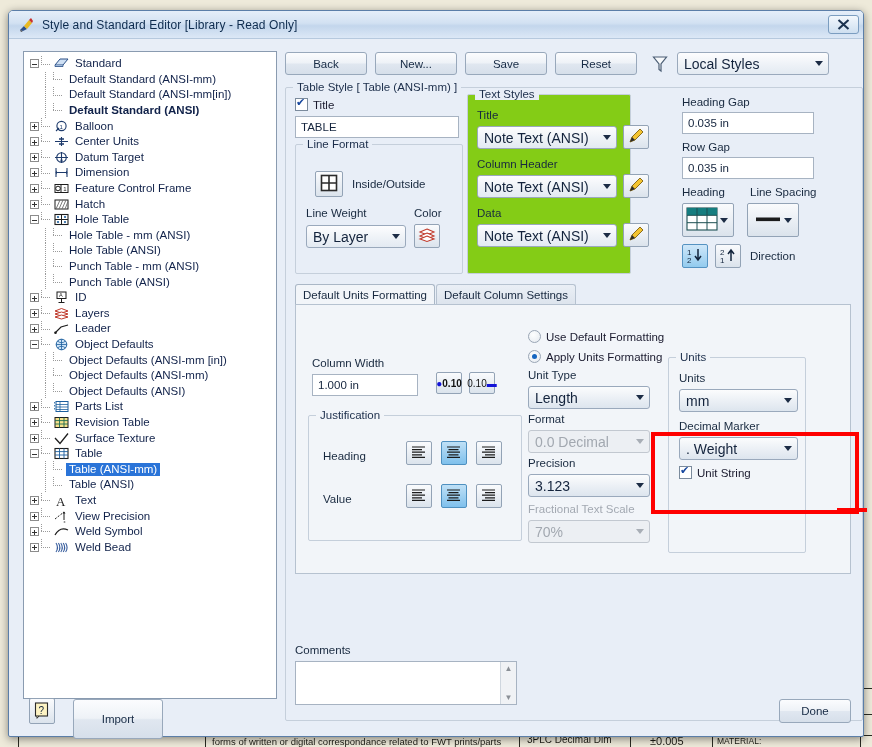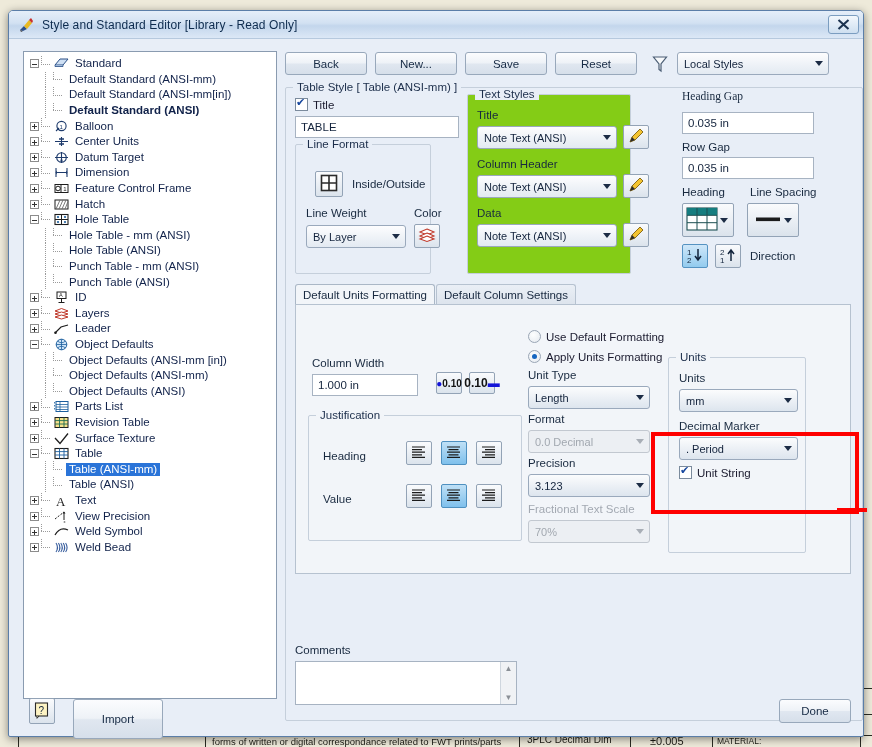--- a/index.html
+++ b/index.html
@@ -107,21 +107,21 @@
     background:linear-gradient(to bottom,#fbfcfe 0%,#eef2f7 48%,#e0e7f0 52%,#d6dfea 100%);
     font-size:11.5px; color:#162a44; cursor:pointer;
     display:flex; align-items:center; justify-content:center;
   }
   .btn.w1 { width:82px; }
   .filter-ico { width:18px; height:20px; flex:none; margin-left:6px; }
   .combo {
     height:23px; border:1px solid #9aa9bc; border-radius:3px;
     background:linear-gradient(to bottom,#fdfdfe,#eef2f7 55%,#e3eaf2);
     display:flex; align-items:center; padding:0 2px 0 6px;
-    font-size:11px; color:#13233c; cursor:pointer; position:relative;
+    font-size:14px; color:#13233c; cursor:pointer; position:relative;
   }
   .combo .cv { flex:1; overflow:hidden; white-space:nowrap; }
   .combo .arw {
     width:15px; height:15px; display:flex; align-items:center; justify-content:center; flex:none;
   }
   .combo .arw::after {
     content:""; border-left:4px solid transparent; border-right:4px solid transparent;
     border-top:5px solid #1c2c45;
   }
   .combo.disabled { background:#eceff3; color:#a2a8b0; border-color:#c2c8d0; }
@@ -537,21 +537,21 @@
 
       <div class="grp" style="left:0; top:36px; width:578px; height:634px;">
         <span class="cap">Table Style [ Table (ANSI-mm) ]</span>
 
         <div class="cbrow" style="left:9px; top:10px;">
           <span class="cb on"></span>
           <span>Title</span>
         </div>
         <div class="txt" style="position:absolute; left:9px; top:28px; width:164px;">TABLE</div>
 
-        <div class="grp" style="left:9px; top:56px; width:136px; height:130px; background:#e8eef7;padding-left:17px;">
+        <div class="grp" style="left:9px; top:56px; width:168px; height:130px; background:#e8eef7;padding-left:17px;">
           <span class="cap">Line Format</span>
           <div class="ibtn" style="position:absolute; left:19px; top:26px; width:28px; height:26px;">
             <span>
               <svg width="18" height="18" viewBox="0 0 18 18">
                 <rect x="1.5" y="1.5" width="15" height="15" fill="#fff" stroke="#2b2b2b" stroke-width="1.6"></rect>
                 <path d="M9 2 V16 M2 9 H16" stroke="#2b2b2b" stroke-width="1.6"></path>
               </svg>
             </span>
           </div>
           <span class="lab" style="left:56px; top:33px;">Inside/Outside</span>
@@ -612,21 +612,21 @@
           <div class="ibtn pencil-btn" style="position:absolute; left:155px; top:128px;">
             <span>
               <svg width="18" height="18" viewBox="0 0 18 18">
                 <path d="M3 15 L5 10 L13 2 L16 5 L8 13 Z" fill="#f4c430" stroke="#8a6d1d" stroke-width="1"></path>
                 <path d="M3 15 L5 10 L8 13 Z" fill="#2b2b2b"></path>
               </svg>
             </span>
           </div>
         </div>
 
-        <span class="lab" style="left:396px; top:2px;font-family:Liberation Serif, serif;">Heading Gap</span>
+        <span class="lab" style="left:396px; top:8px;">Heading Gap</span>
         <div class="txt" style="position:absolute; left:396px; top:24px; width:132px;">0.035 in</div>
 
         <span class="lab" style="left:396px; top:53px;">Row Gap</span>
         <div class="txt" style="position:absolute; left:396px; top:69px; width:132px;">0.035 in</div>
 
         <span class="lab" style="left:396px; top:98px;">Heading</span>
         <span class="lab" style="left:464px; top:98px;">Line Spacing</span>
 
         <div class="ibtn" style="position:absolute; left:396px; top:115px; width:52px; height:34px; padding-right:2px;">
           <span>
@@ -677,21 +677,21 @@
 
             <span class="lab" style="left:16px; top:52px;">Column Width</span>
             <div class="txt" style="position:absolute; left:16px; top:69px; width:106px;">1.000 in</div>
 
             <div class="ibtn" style="position:absolute; left:140px; top:67px; width:26px; height:22px;">
               <span style="font-size:10px; font-weight:bold; color:#121212;">
                 <span style="color:#1414d8;">●</span><span>0.10</span>
               </span>
             </div>
             <div class="ibtn" style="position:absolute; left:173px; top:67px; width:26px; height:22px;">
-              <span style="font-size:12px; font-weight:bold; color:#121212;">
+              <span style="font-size:10px; font-weight:normal; color:#121212;">
                 <span>0.10</span><span style="color:#1414d8;">▬</span>
               </span>
             </div>
 
             <div class="grp" style="left:12px; top:110px; width:214px; height:126px; background:#f2f5f9;">
               <span class="cap" style="background:#f2f5f9;">Justification</span>
               <span class="lab" style="left:14px; top:34px;">Heading</span>
               <div class="ibtn" style="position:absolute; left:97px; top:25px; width:26px; height:24px;">
                 <span class="just-lines">
                   <svg width="15" height="15" viewBox="0 0 15 15">
@@ -785,21 +785,21 @@
 
             <div class="grp" style="left:372px; top:38px; width:138px; height:196px; background:#f2f5f9;margin-top:14px;">
               <span class="cap" style="background:#f2f5f9;">Units</span>
               <span class="lab" style="left:10px; top:14px;">Units</span>
               <div class="combo flat" style="position:absolute; left:10px; top:31px; width:119px;">
                 <span class="cv">mm</span>
                 <span class="arw"></span>
               </div>
               <span class="lab" style="left:10px; top:62px;">Decimal Marker</span>
               <div class="combo flat" style="position:absolute; left:10px; top:79px; width:119px;">
-                <span class="cv">. Period</span>
+                <span class="cv">. Weight</span>
                 <span class="arw"></span>
               </div>
               <div class="cbrow" style="left:10px; top:108px;">
                 <span class="cb on"></span>
                 <span>Unit String</span>
               </div>
             </div>
 
           </div>
         </div>

